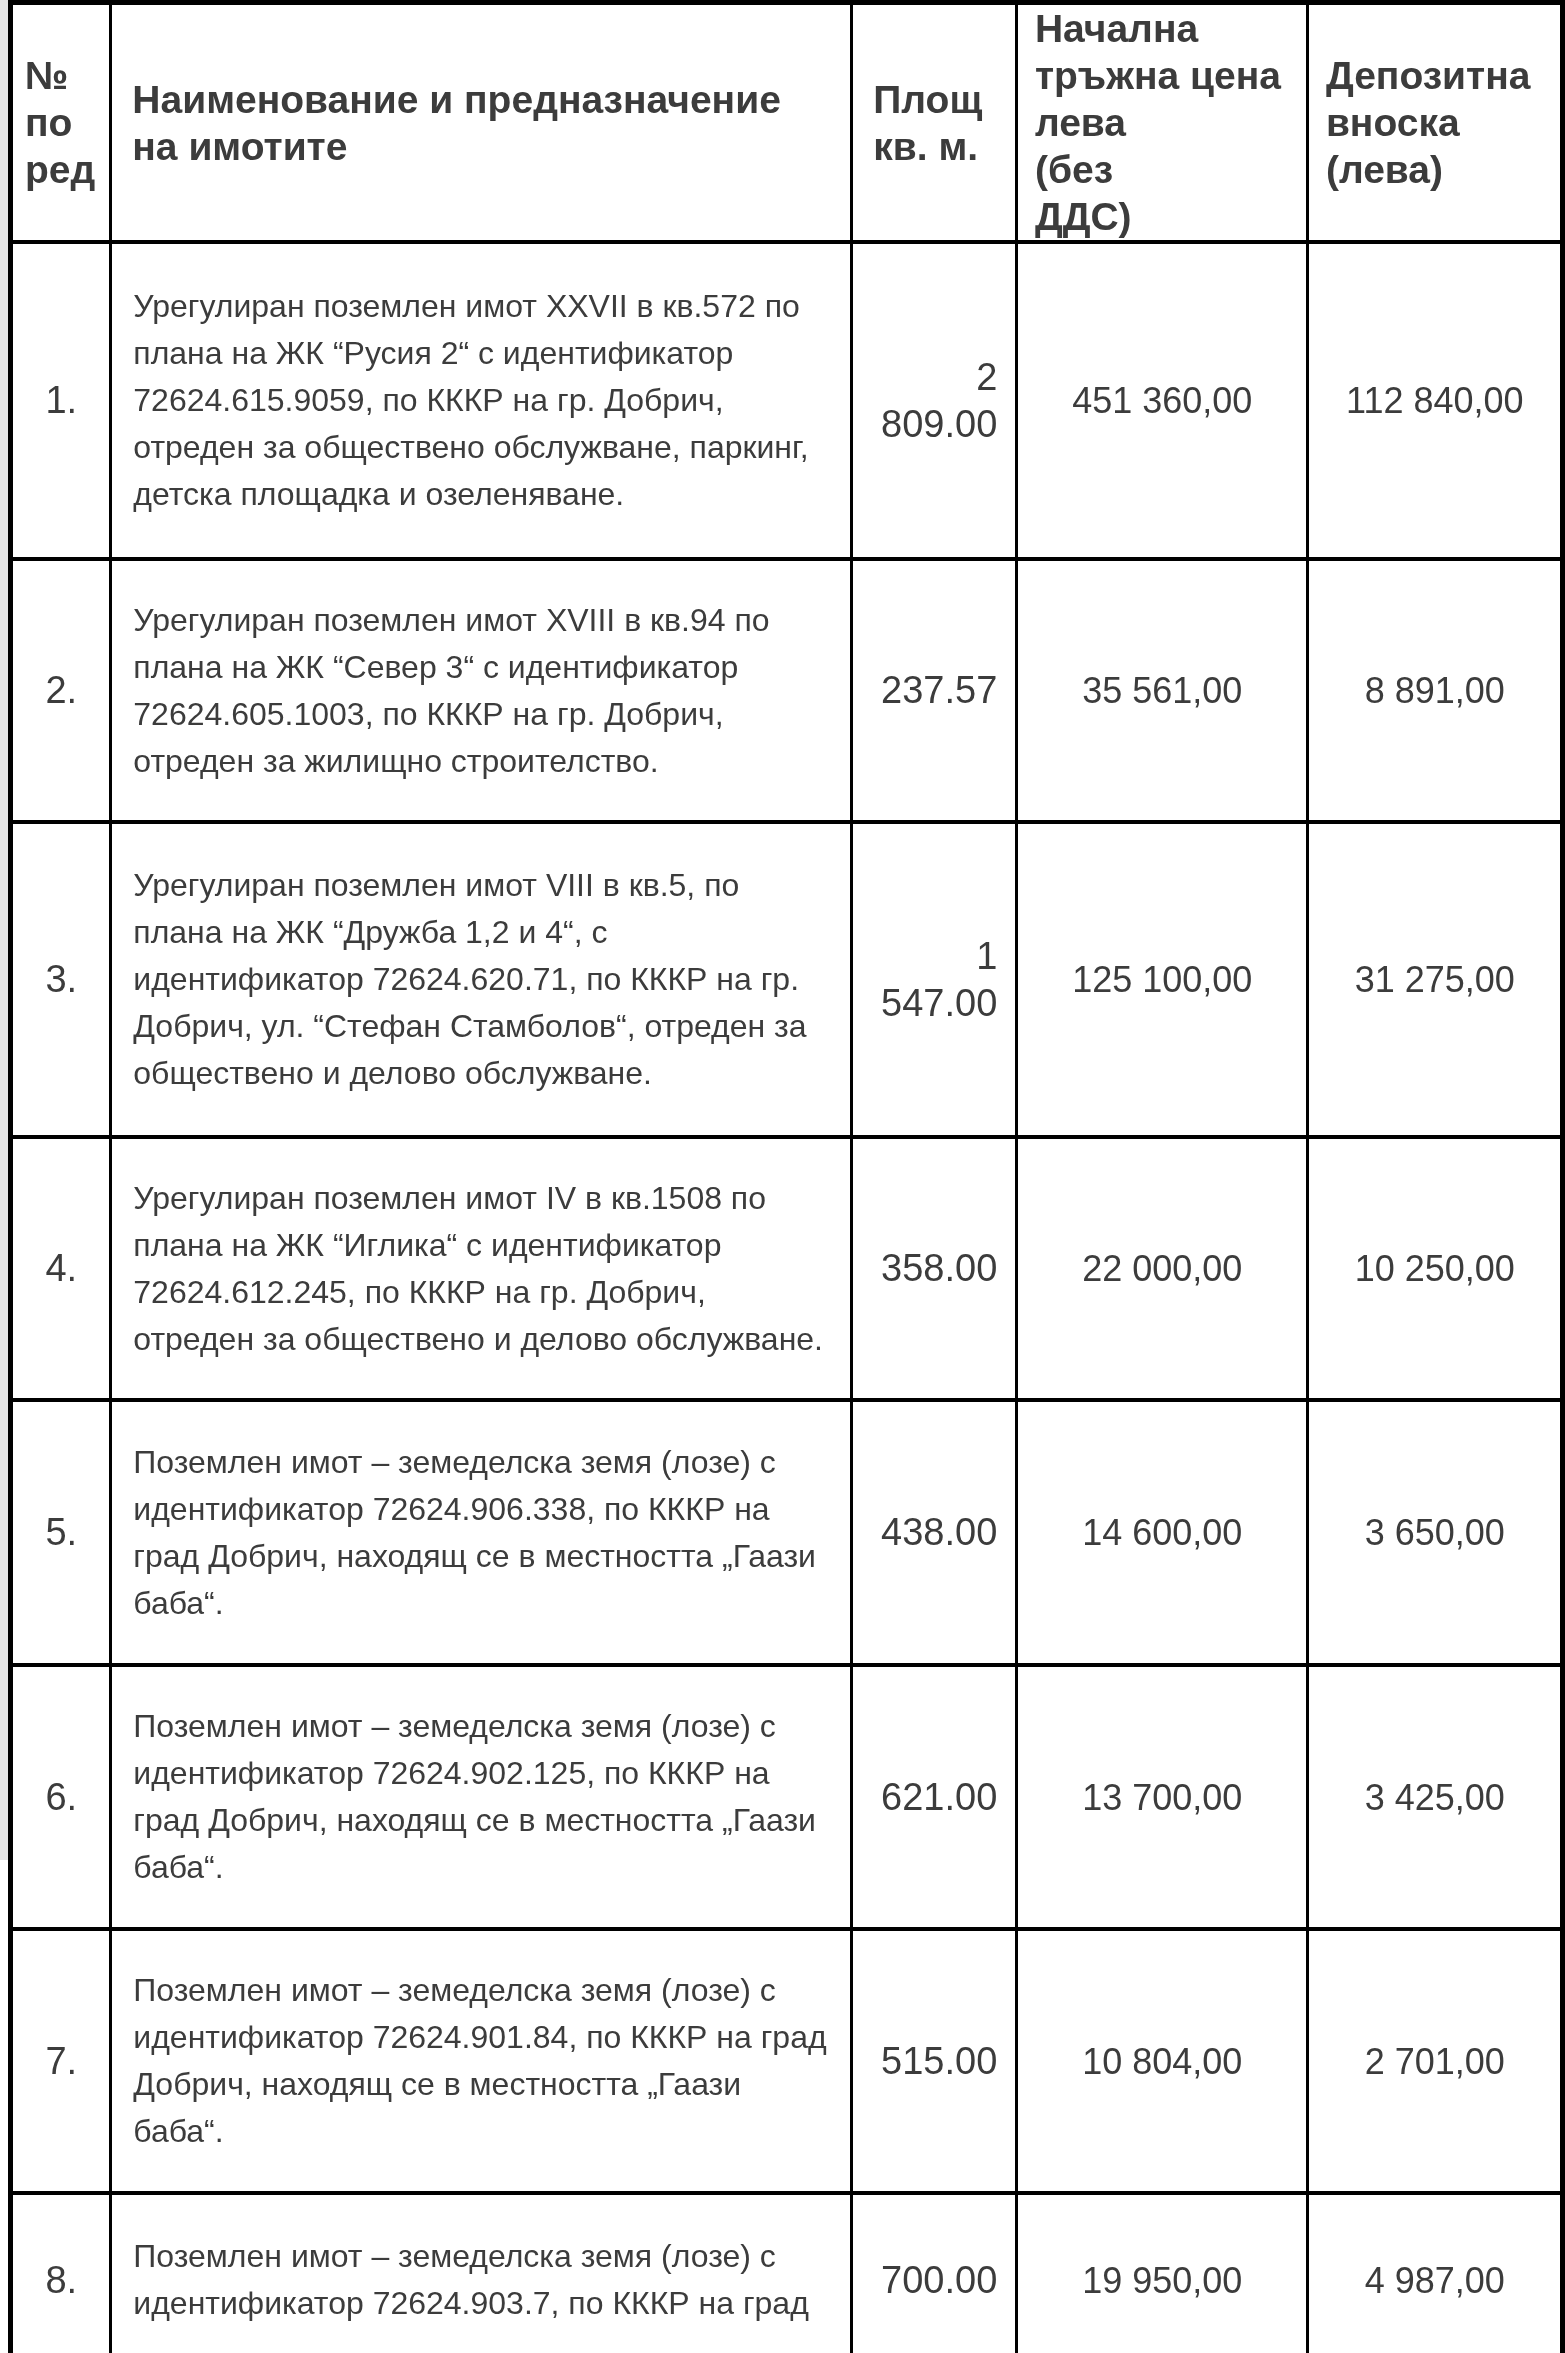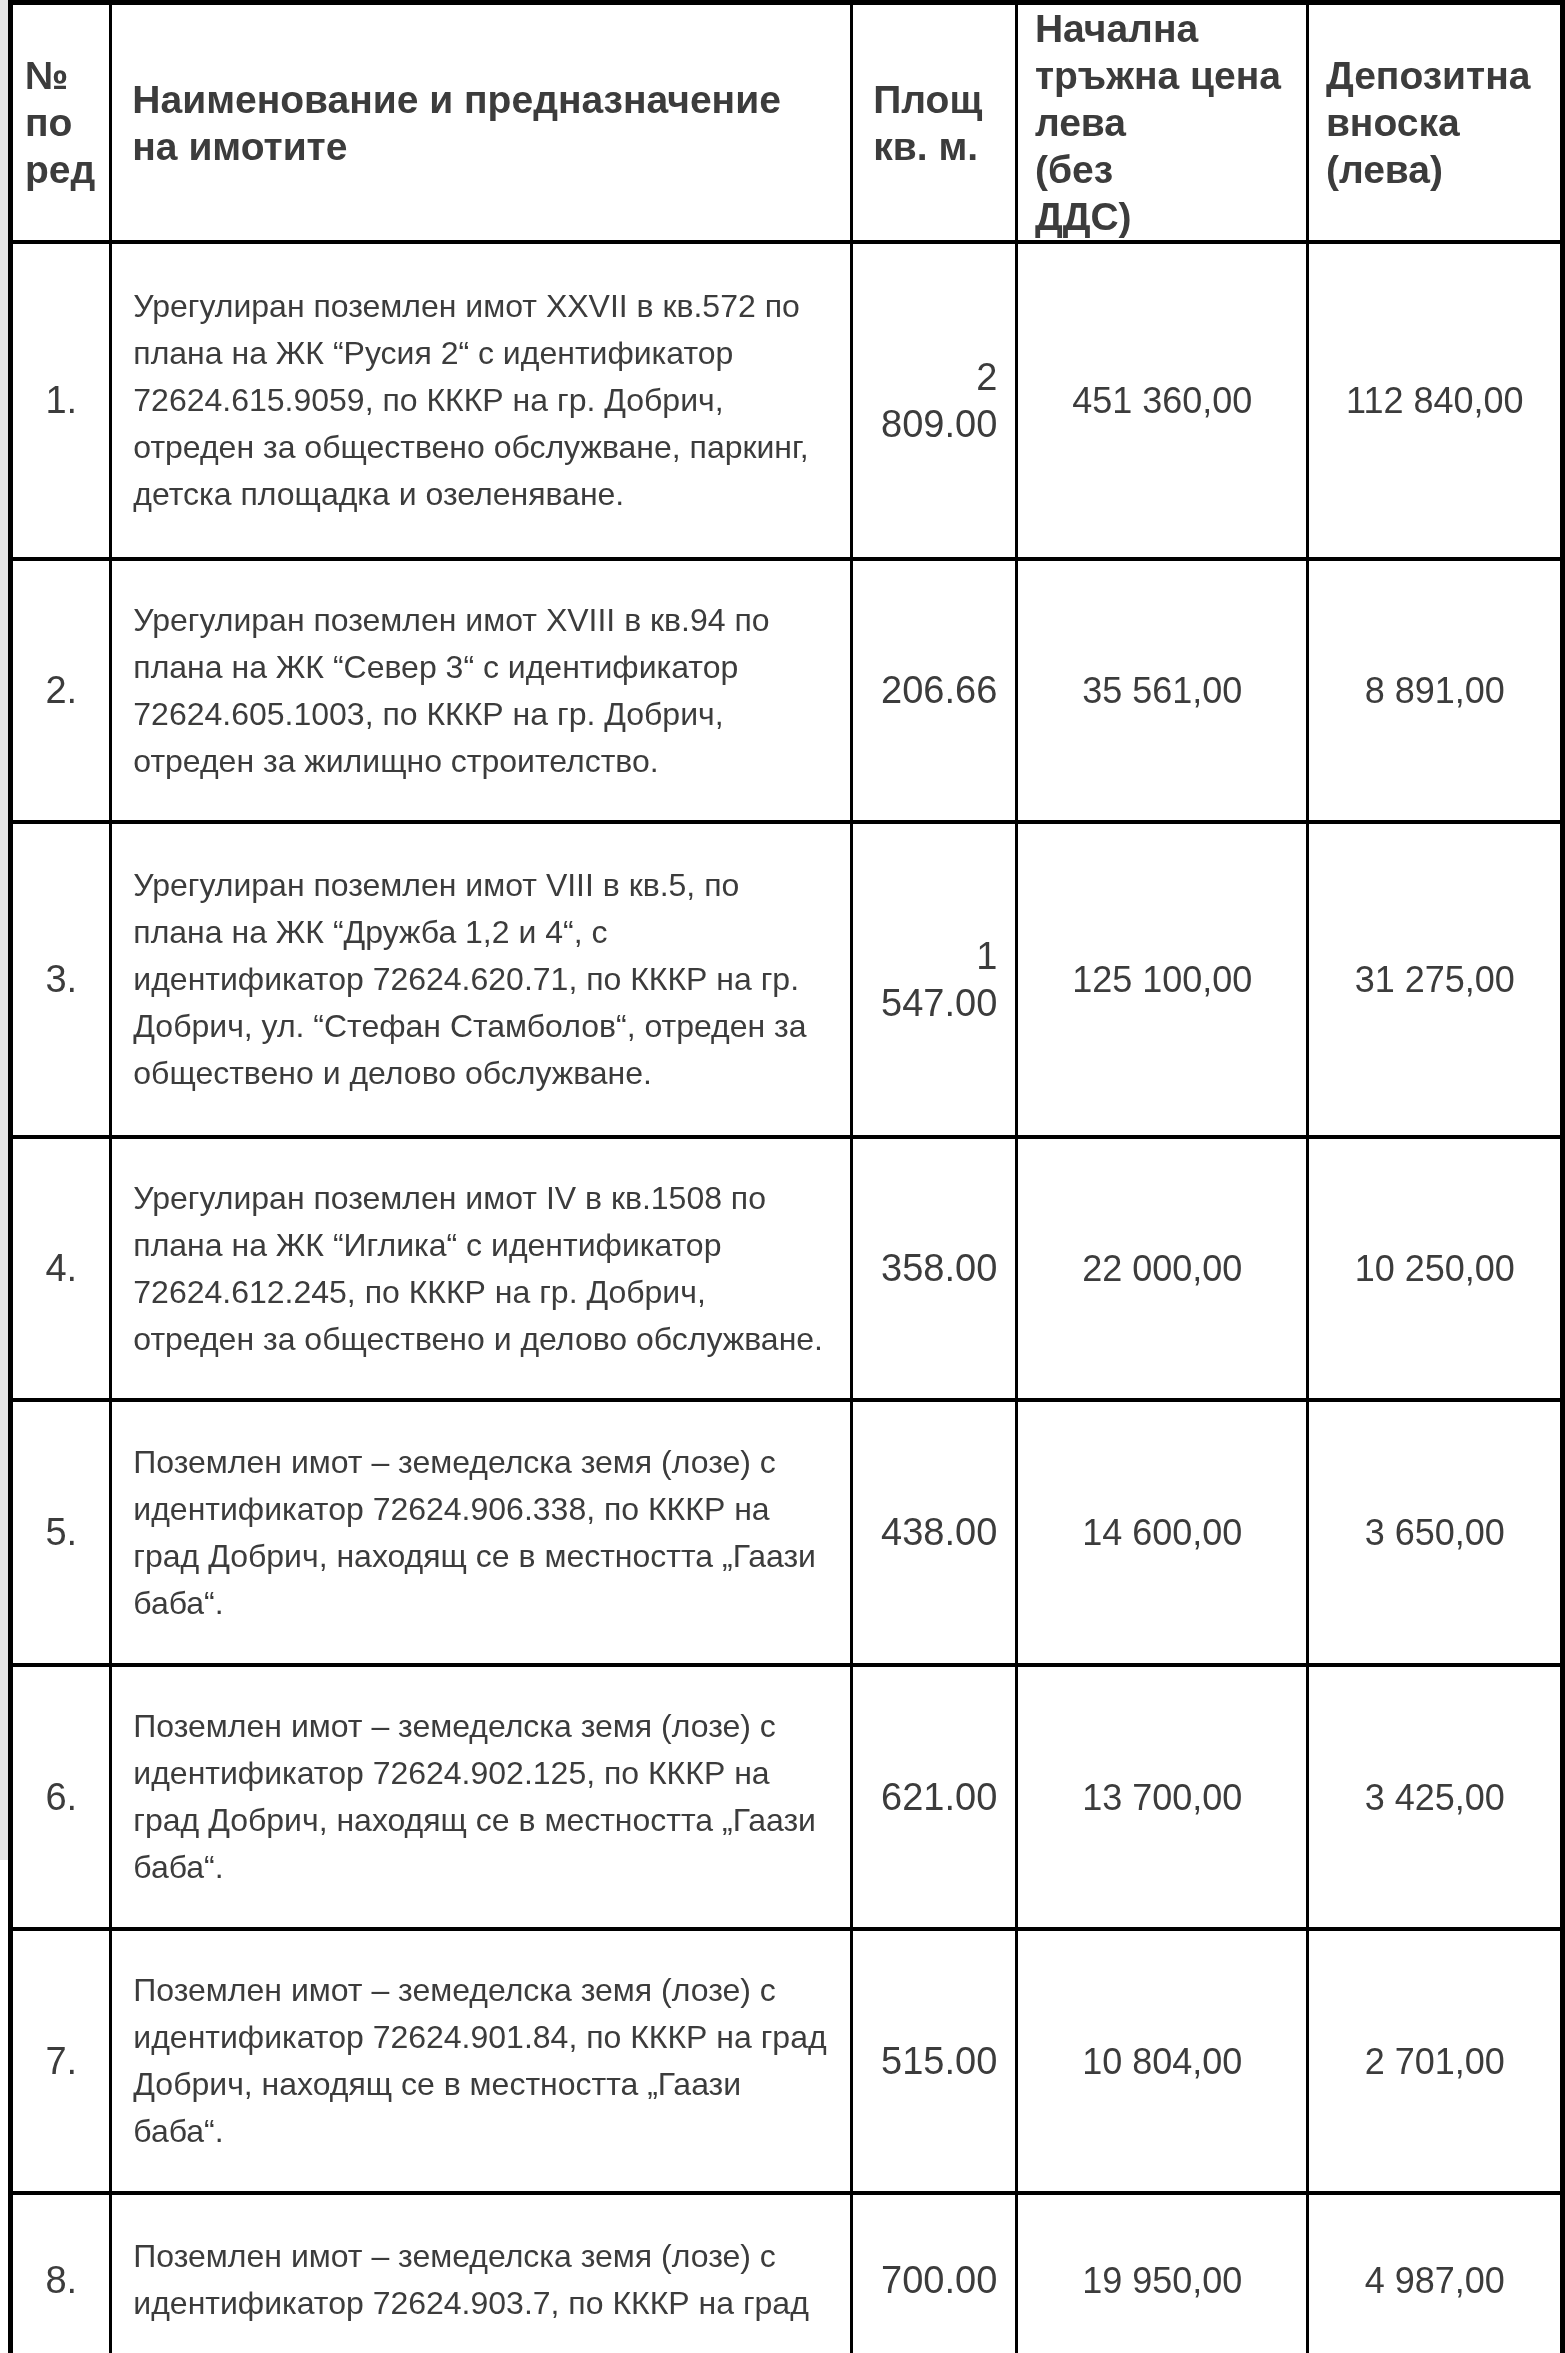--- a/index.html
+++ b/index.html
@@ -98,21 +98,21 @@
       <td class="c-num">1.</td>
       <td class="c-name">Урегулиран поземлен имот XXVII в кв.572 по плана на ЖК “Русия 2“ с идентификатор 72624.615.9059, по КККР на гр. Добрич, отреден за обществено обслужване, паркинг, детска площадка и озеленяване.</td>
       <td class="c-area">2 809.00</td>
       <td class="c-price">451 360,00</td>
       <td class="c-dep">112 840,00</td>
     </tr>
 
     <tr style="height:263px">
       <td class="c-num">2.</td>
       <td class="c-name">Урегулиран поземлен имот XVIII в кв.94 по плана на ЖК “Север 3“ с идентификатор 72624.605.1003, по КККР на гр. Добрич, отреден за жилищно строителство.</td>
-      <td class="c-area">206.66</td>
+      <td class="c-area">237.57</td>
       <td class="c-price">35 561,00</td>
       <td class="c-dep">8 891,00</td>
     </tr>
 
     <tr style="height:315px">
       <td class="c-num">3.</td>
       <td class="c-name">Урегулиран поземлен имот VIII в кв.5, по плана на ЖК “Дружба 1,2 и 4“, с идентификатор 72624.620.71, по КККР на гр. Добрич, ул. “Стефан Стамболов“, отреден за обществено и делово обслужване.</td>
       <td class="c-area">1 547.00</td>
       <td class="c-price">125 100,00</td>
       <td class="c-dep">31 275,00</td>

